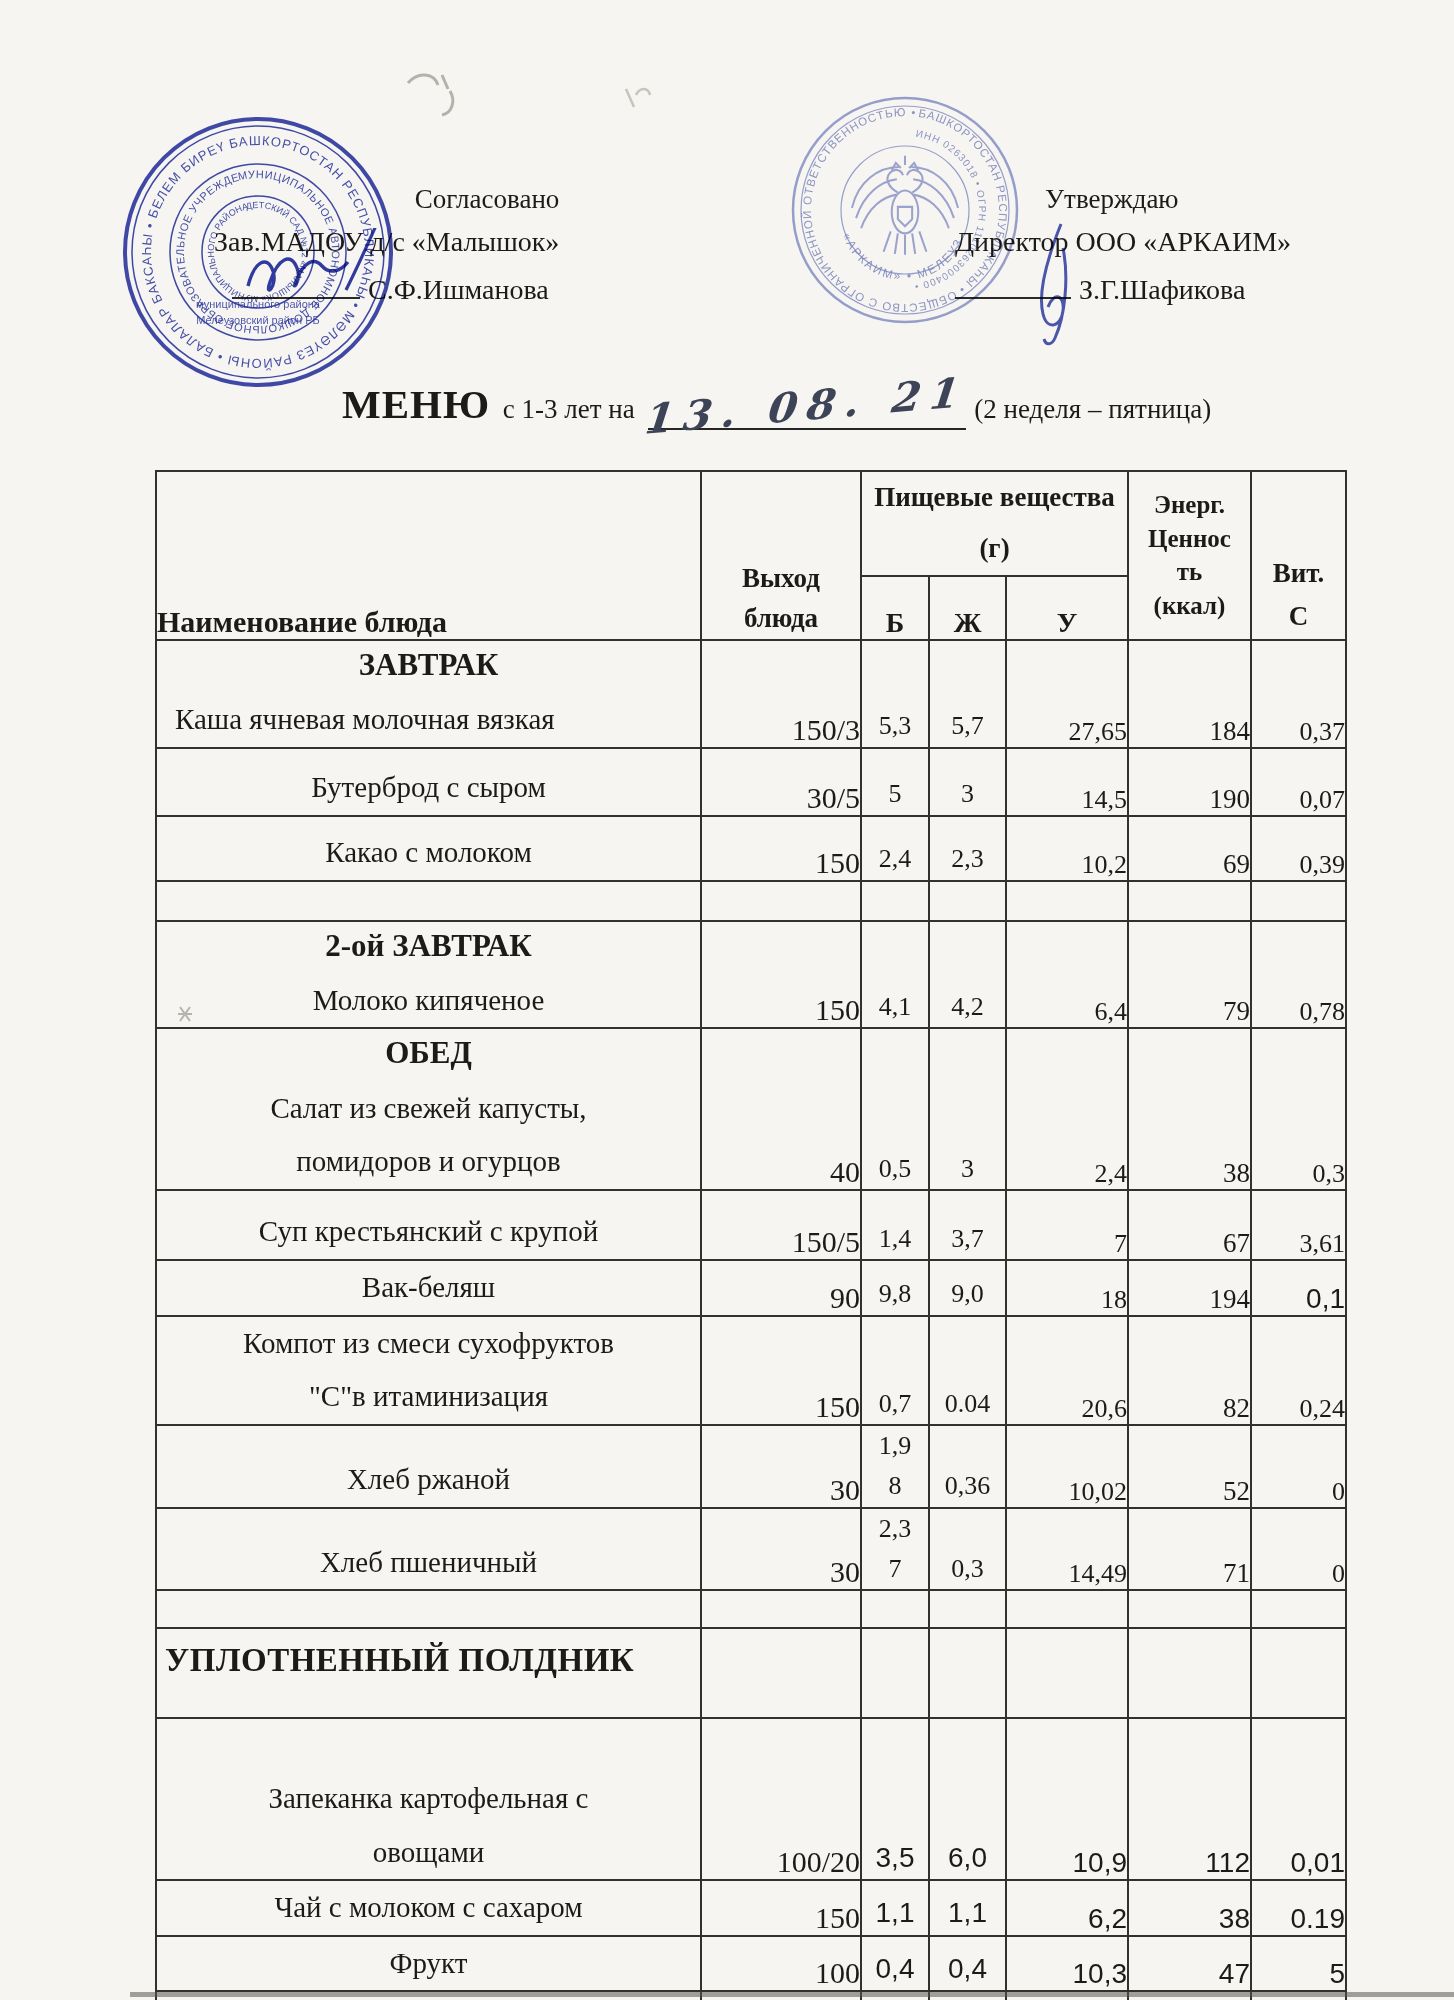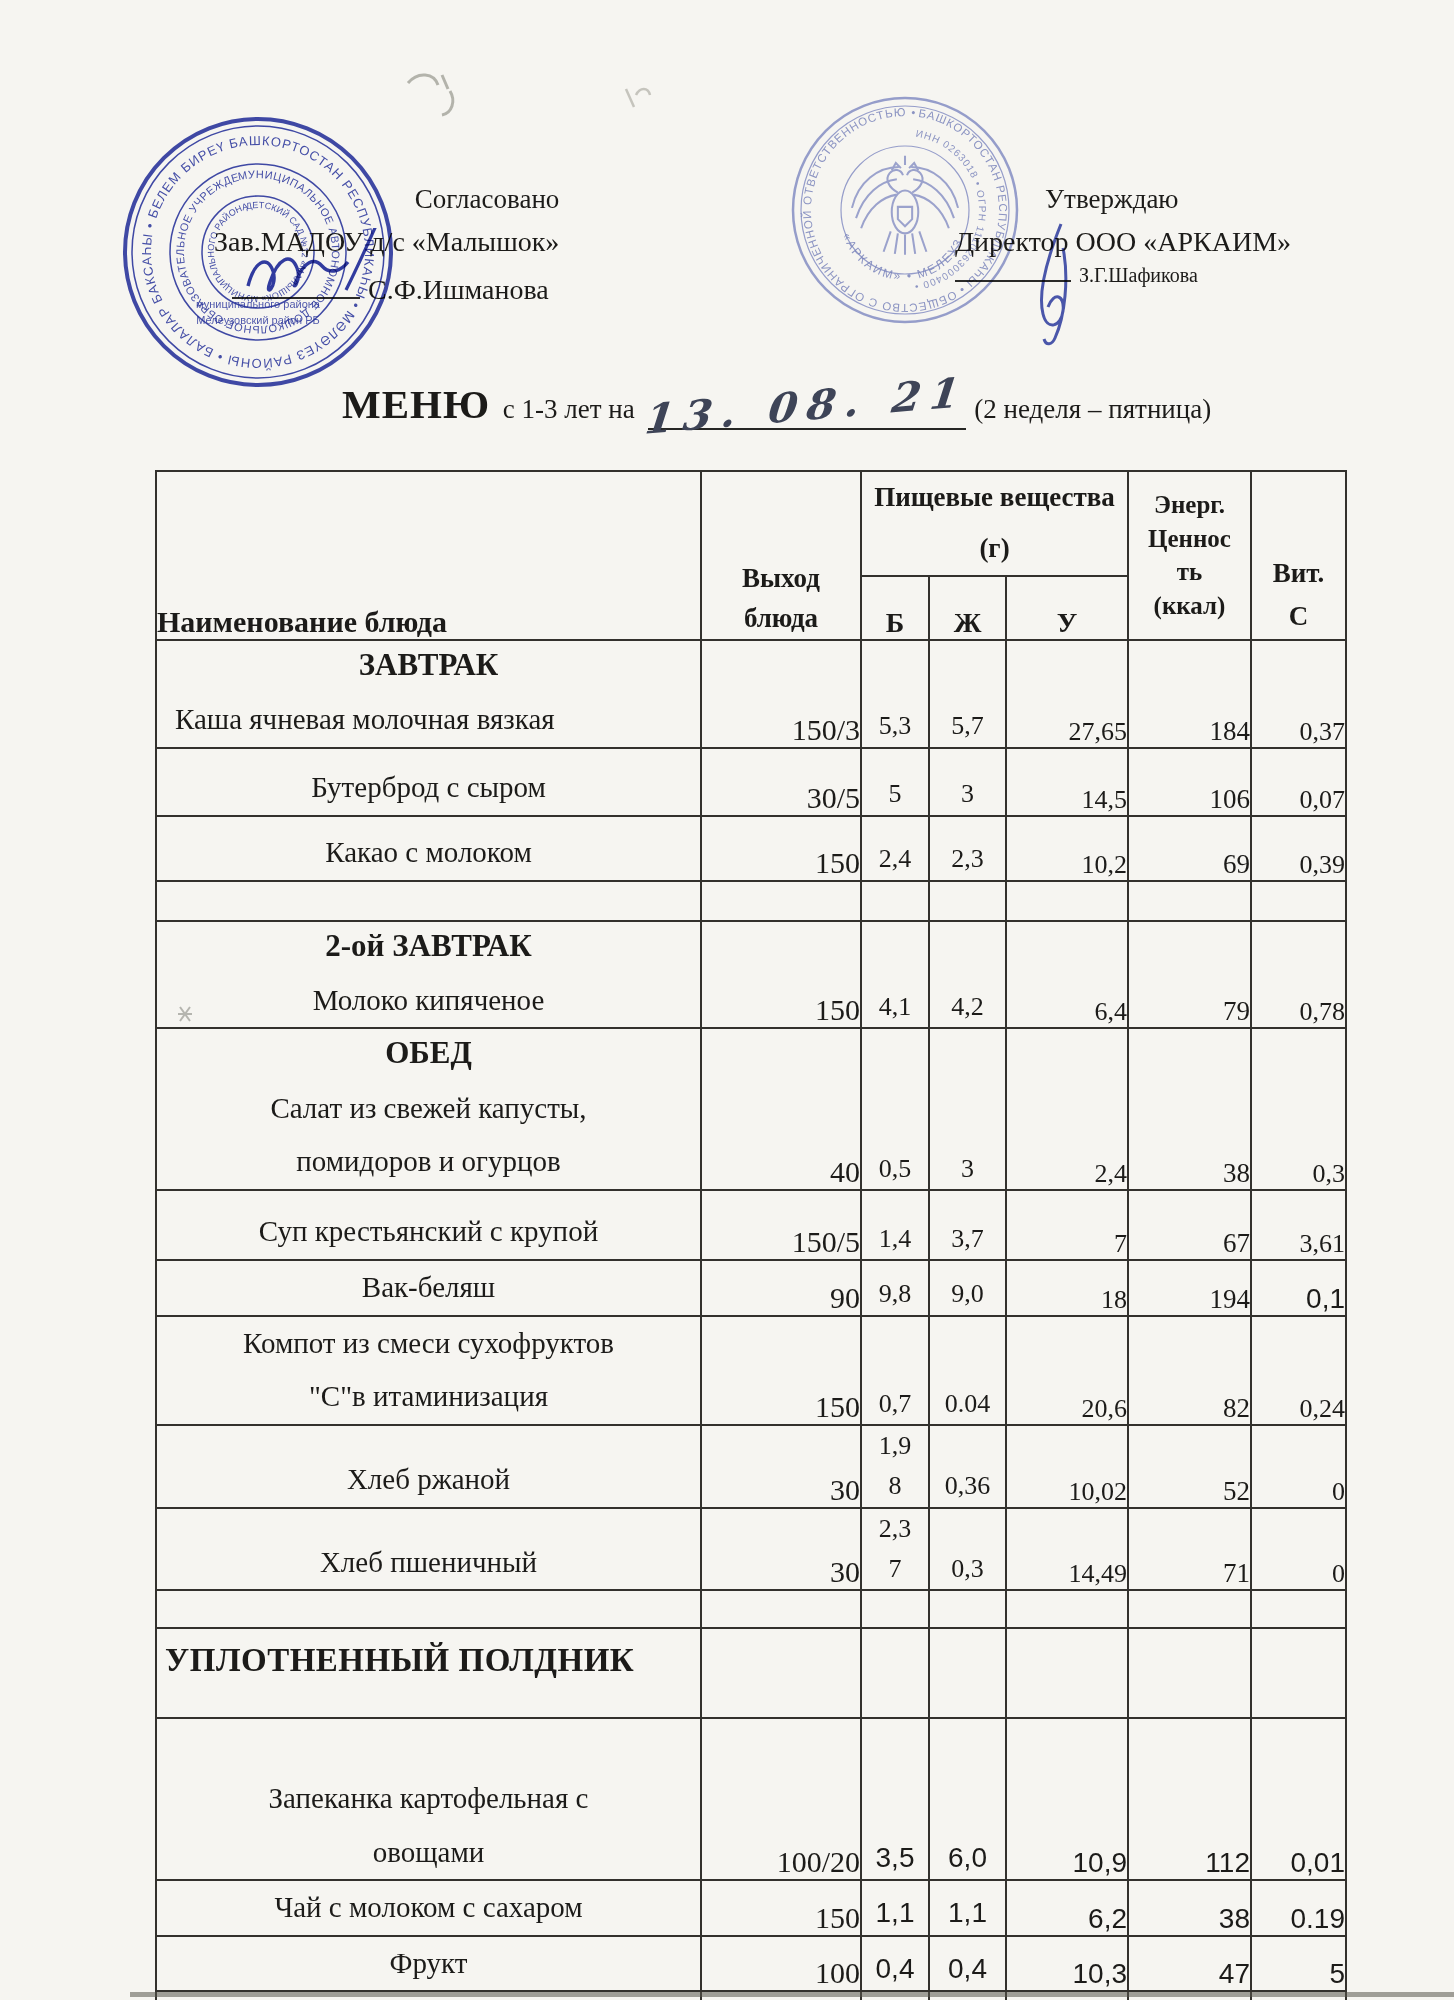--- a/index.html
+++ b/index.html
@@ -7,21 +7,21 @@
         font-family:"Liberation Serif",serif;color:#1c1b19;}
   
   .appr{position:absolute;font-size:27px;line-height:1.25;z-index:2;}
   .appr-left{left:198px;top:183px;}
   .appr-left .a1{margin-left:2px;text-align:right;}
   .appr-left .a2{margin-left:16px;margin-top:7px;font-size:28px;}
   .appr-left .a3{margin-left:34px;margin-top:9px;font-size:28px;}
   .appr-right{left:955px;top:183px;}
   .appr-right .a1{margin-left:90px;}
   .appr-right .a2{margin-top:7px;font-size:28px;}
-  .appr-right .a3{font-size:20px;}
+  .appr-right .a3{margin-top:9px;font-size:28px;}
   .sig-line{display:inline-block;width:128px;border-bottom:2px solid #2a2a28;
             height:1.05em;margin-right:8px;}
   .appr-right .sig-line{width:116px;}
   
   .title-line{position:absolute;left:342px;top:380px;z-index:2;font-size:27px;white-space:nowrap;}
   .t-word{font-weight:bold;font-size:41px;letter-spacing:1px;}
   .t-prefix{margin-left:6px;}
   .t-blank{display:inline-block;width:318px;border-bottom:2.5px solid #262624;
            text-align:center;margin:0 2px 0 6px;vertical-align:baseline;}
   .t-date{display:inline-block;font-family:"DejaVu Serif",serif;font-style:italic;font-weight:bold;
@@ -209,21 +209,21 @@
           <td class="c-u">27,65</td>
           <td class="c-kcal">184</td>
           <td class="c-vitc">0,37</td>
         </tr>
         <tr style="height: 68px;">
           <td class="c-name"><div class="dish">Бутерброд с сыром</div></td>
           <td class="c-out">30/5</td>
           <td class="c-b">5</td>
           <td class="c-zh">3</td>
           <td class="c-u">14,5</td>
-          <td class="c-kcal">106</td>
+          <td class="c-kcal">190</td>
           <td class="c-vitc">0,07</td>
         </tr>
         <tr style="height: 65px; border-radius: 10px;">
           <td class="c-name"><div class="dish">Какао с молоком</div></td>
           <td class="c-out">150</td>
           <td class="c-b">2,4</td>
           <td class="c-zh">2,3</td>
           <td class="c-u">10,2</td>
           <td class="c-kcal">69</td>
           <td class="c-vitc">0,39</td>

